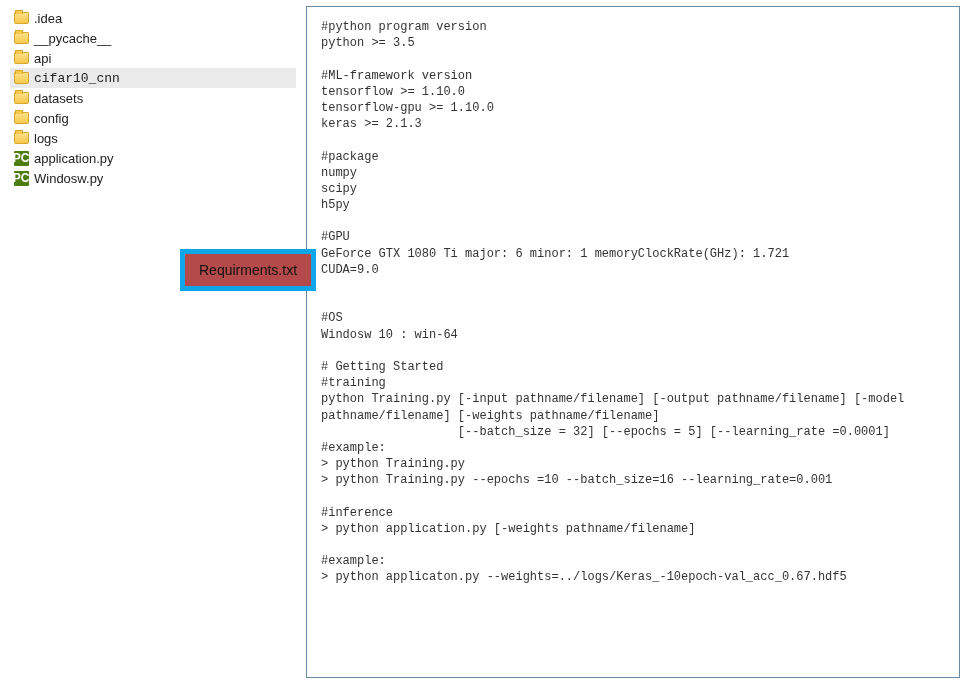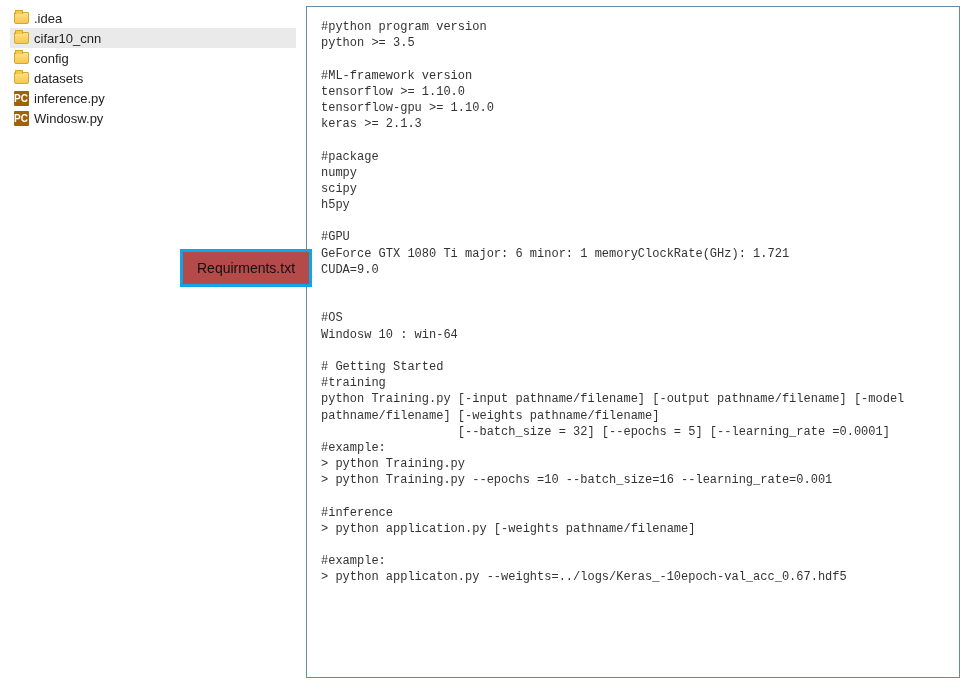--- a/index.html
+++ b/index.html
@@ -23,20 +23,21 @@
     display: flex;
     align-items: center;
     height: 20px;
     padding: 0 2px;
     cursor: default;
     user-select: none;
     text-align: right;
   }
   .file-row.selected {
     background: #eaeaea;
+    font-family: Liberation Mono, monospace;
   }
   .icon-slot {
     width: 18px;
     height: 16px;
     margin-right: 4px;
     display: flex;
     align-items: center;
     justify-content: center;
     flex-shrink: 0;
   }
@@ -56,23 +57,23 @@
     width: 6px;
     height: 3px;
     background: #f6c84c;
     border: 1px solid #d8a62a;
     border-bottom: none;
     border-radius: 1px 1px 0 0;
   }
   .py-icon {
     width: 15px;
     height: 15px;
-    background: #a16207;
+    background: #4d7c0f;
     color: #fff;
-    font-size: 10px;
+    font-size: 12px;
     font-weight: bold;
     display: flex;
     align-items: center;
     justify-content: center;
     border-radius: 1px;
   }
   .txt-icon {
     width: 13px;
     height: 15px;
     background: #fff;
@@ -91,21 +92,21 @@
     box-shadow: 0 3px 0 #aaa, 0 6px 0 #aaa;
   }
   .annot {
     position: absolute;
     left: 180px;
     top: 249px;
     background: #b54a4a;
     color: #111;
     font-size: 14px;
     padding: 8px 14px;
-    border: 3px solid #0ea5e9;
+    border: 5px solid #0ea5e9;
   }
   .right-pane {
     flex: 1;
     margin: 6px 10px 10px 6px;
     border: 1px solid #6a89a5;
     padding: 12px 14px;
     font-family: "Courier New", Consolas, monospace;
     font-size: 12px;
     line-height: 1.35;
     white-space: pre-wrap;
@@ -116,43 +117,61 @@
 </head>
 <body>
 
 <div class="left-pane" id="file-tree">
     <div class="file-row">
       <span class="icon-slot">
         <span class="folder-icon"></span>
       </span>
       <span>.idea</span>
     </div>
+    <div class="file-row">
+      <span class="icon-slot">
+        <span class="folder-icon"></span>
+      </span>
+      <span>__pycache__</span>
+    </div>
+    <div class="file-row">
+      <span class="icon-slot">
+        <span class="folder-icon"></span>
+      </span>
+      <span>api</span>
+    </div>
     <div class="file-row selected">
       <span class="icon-slot">
         <span class="folder-icon"></span>
       </span>
       <span>cifar10_cnn</span>
     </div>
     <div class="file-row">
       <span class="icon-slot">
         <span class="folder-icon"></span>
       </span>
+      <span>datasets</span>
+    </div>
+    <div class="file-row">
+      <span class="icon-slot">
+        <span class="folder-icon"></span>
+      </span>
       <span>config</span>
     </div>
     <div class="file-row">
       <span class="icon-slot">
         <span class="folder-icon"></span>
       </span>
-      <span>datasets</span>
+      <span>logs</span>
     </div>
     <div class="file-row">
       <span class="icon-slot">
         <span class="py-icon">PC</span>
       </span>
-      <span>inference.py</span>
+      <span>application.py</span>
     </div>
     <div class="file-row">
       <span class="icon-slot">
         <span class="py-icon">PC</span>
       </span>
       <span>Windosw.py</span>
     </div>
   </div>
 
 <div class="annot">Requirments.txt</div>

